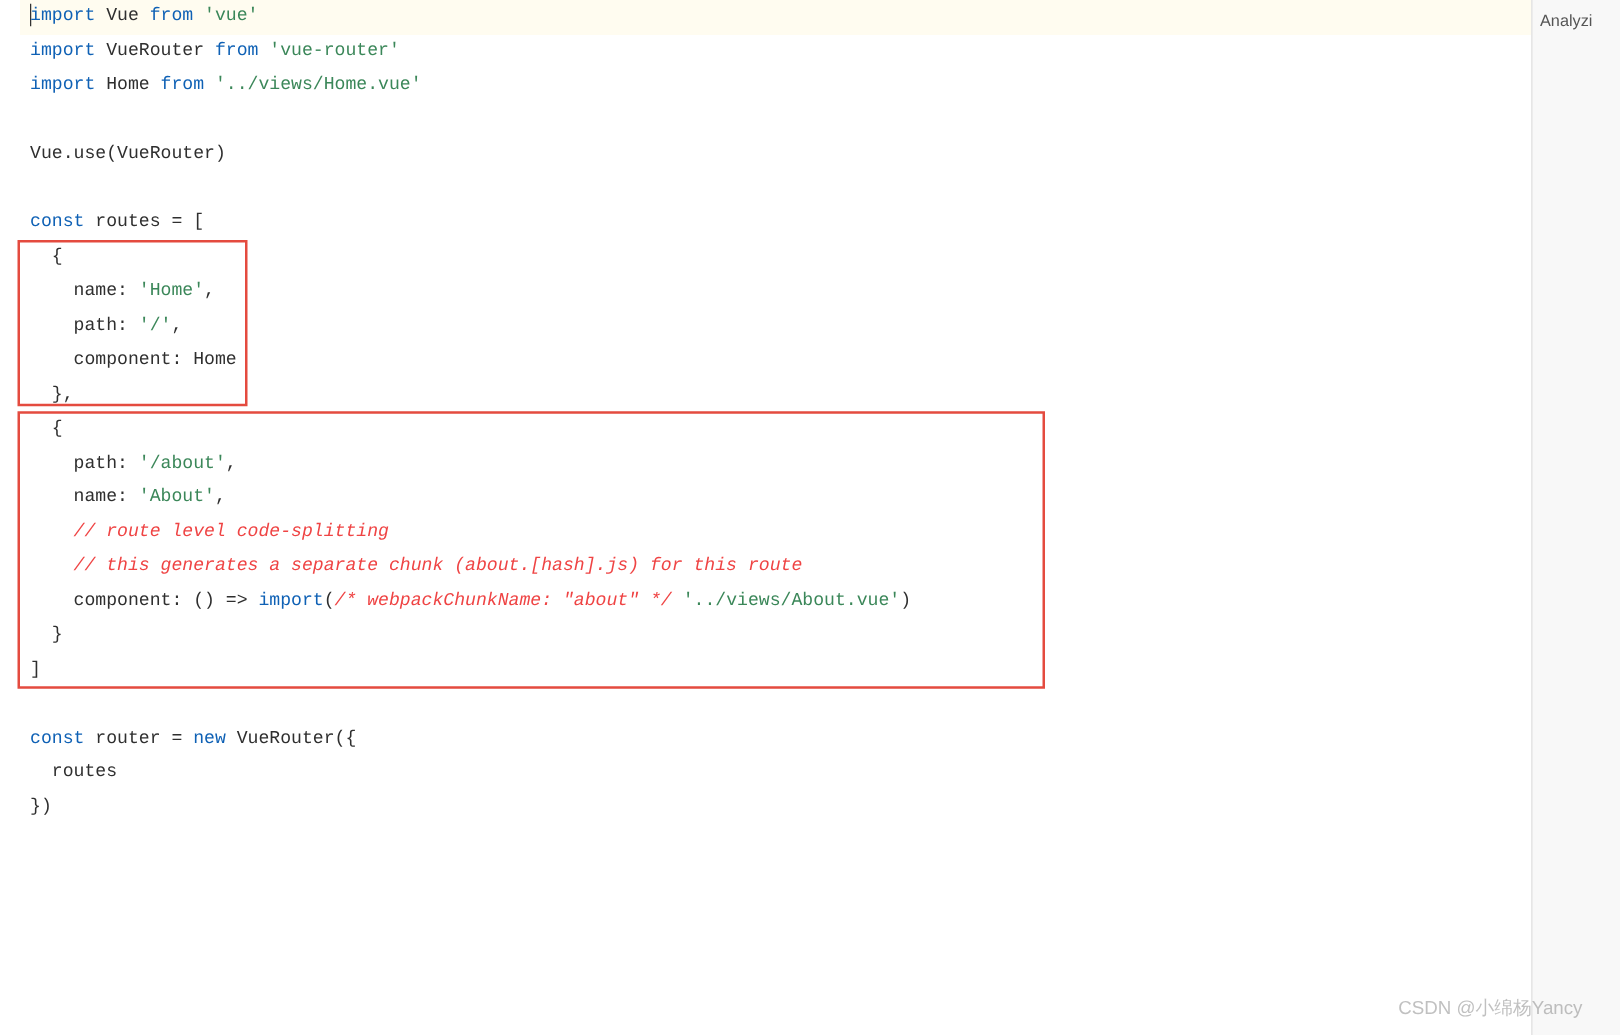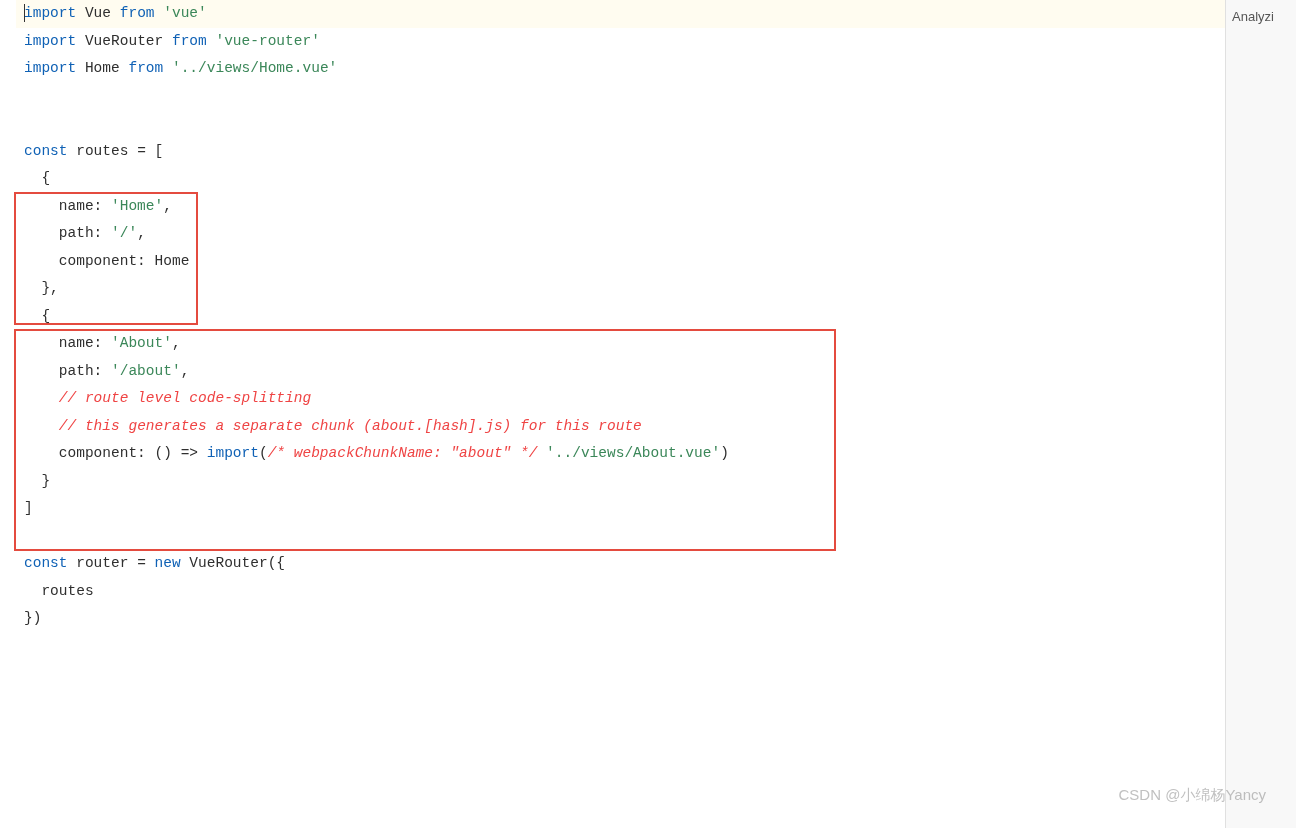--- a/index.html
+++ b/index.html
@@ -80,60 +80,61 @@
       top: 3px;
       left: 6px;
       font-family: Arial, sans-serif;
       font-size: 13px;
       color: #555;
     }
     
     .watermark {
       position: absolute;
       right: 30px;
-      bottom: 20px;
+      bottom: 8px;
       font-family: Arial, sans-serif;
       font-size: 15px;
       color: rgba(140, 140, 140, 0.55);
       pointer-events: none;
     }
   </style>
 </head>
 <body>
 
 <div class="editor-area">
 
   <div class="code-line highlight-line"><span class="cursor-mark"></span><span class="kw">import</span><span class="id"> Vue </span><span class="kw">from</span><span> </span><span class="str">'vue'</span></div>
 
   <div class="code-line"><span class="kw">import</span><span class="id"> VueRouter </span><span class="kw">from</span><span> </span><span class="str">'vue-router'</span></div>
 
   <div class="code-line"><span class="kw">import</span><span class="id"> Home </span><span class="kw">from</span><span> </span><span class="str">'../views/Home.vue'</span></div>
 
   <div class="code-line"></div>
 
+  <div class="code-line"><span class="id">Vue.use(VueRouter)</span></div>
 
   <div class="code-line"></div>
 
   <div class="code-line"><span class="kw">const</span><span class="id"> routes = [</span></div>
 
   <div class="code-line"><span class="id">  {</span></div>
 
   <div class="code-line"><span class="id">    name: </span><span class="str">'Home'</span><span class="id">,</span></div>
 
   <div class="code-line"><span class="id">    path: </span><span class="str">'/'</span><span class="id">,</span></div>
 
   <div class="code-line"><span class="id">    component: Home</span></div>
 
   <div class="code-line"><span class="id">  },</span></div>
 
   <div class="code-line"><span class="id">  {</span></div>
 
+  <div class="code-line"><span class="id">    path: </span><span class="str">'/about'</span><span class="id">,</span></div>
+
   <div class="code-line"><span class="id">    name: </span><span class="str">'About'</span><span class="id">,</span></div>
-
-  <div class="code-line"><span class="id">    path: </span><span class="str">'/about'</span><span class="id">,</span></div>
 
   <div class="code-line"><span class="id">    </span><span class="comment">// route level code-splitting</span></div>
 
   <div class="code-line"><span class="id">    </span><span class="comment">// this generates a separate chunk (about.[hash].js) for this route</span></div>
 
 
   <div class="code-line"><span class="id">    component: () =&gt; </span><span class="kw">import</span><span class="id">(</span><span class="comment">/* webpackChunkName: "about" */</span><span> </span><span class="str">'../views/About.vue'</span><span class="id">)</span></div>
 
   <div class="code-line"><span class="id">  }</span></div>
 

